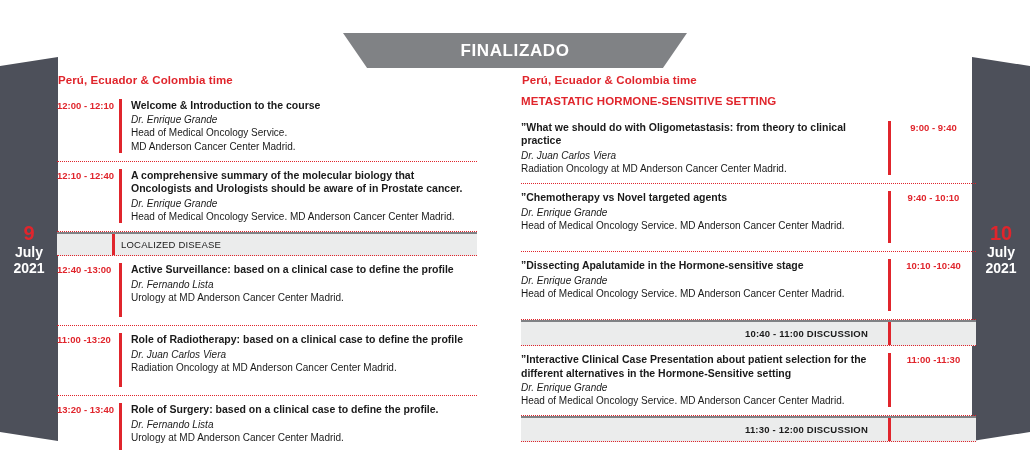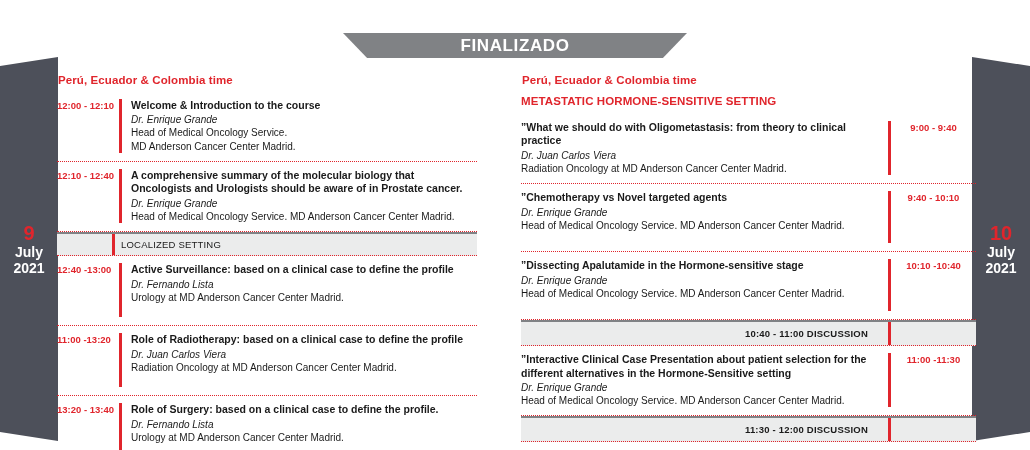--- a/index.html
+++ b/index.html
@@ -15,21 +15,21 @@
     overflow: hidden;
     -webkit-font-smoothing: antialiased;
   }
 
   
   #status-ribbon {
     position: absolute;
     left: 343px;
     top: 33px;
     width: 344px;
-    height: 25px;
+    height: 35px;
     background: #808285;
     color: #ffffff;
     font-size: 17px;
     font-weight: bold;
     letter-spacing: 0.6px;
     display: flex;
     align-items: center;
     justify-content: center;
     clip-path: polygon(0 0, 100% 0, 93% 100%, 7% 100%);
   }
@@ -249,21 +249,21 @@
     <div class="time">12:10 - 12:40</div>
     <div class="body">
       <p class="talk-title">A comprehensive summary of the molecular biology that Oncologists and Urologists should be aware of in Prostate cancer.</p>
       <p class="speaker">Dr. Enrique Grande</p>
       <p class="affil">Head of Medical Oncology Service. MD Anderson Cancer Center Madrid.</p>
     </div>
   </div>
 
   <div class="section-bar">
     <span class="spine-left"></span>
-    <span class="sb-label">LOCALIZED SETTING</span>
+    <span class="sb-label">LOCALIZED DISEASE</span>
   </div>
 
   <div class="lrow">
     <div class="time">12:40 -13:00</div>
     <div class="body">
       <p class="talk-title">Active Surveillance: based on a clinical case to define the profile</p>
       <p class="speaker">Dr. Fernando Lista</p>
       <p class="affil">Urology at MD Anderson Cancer Center Madrid.</p>
     </div>
   </div>

